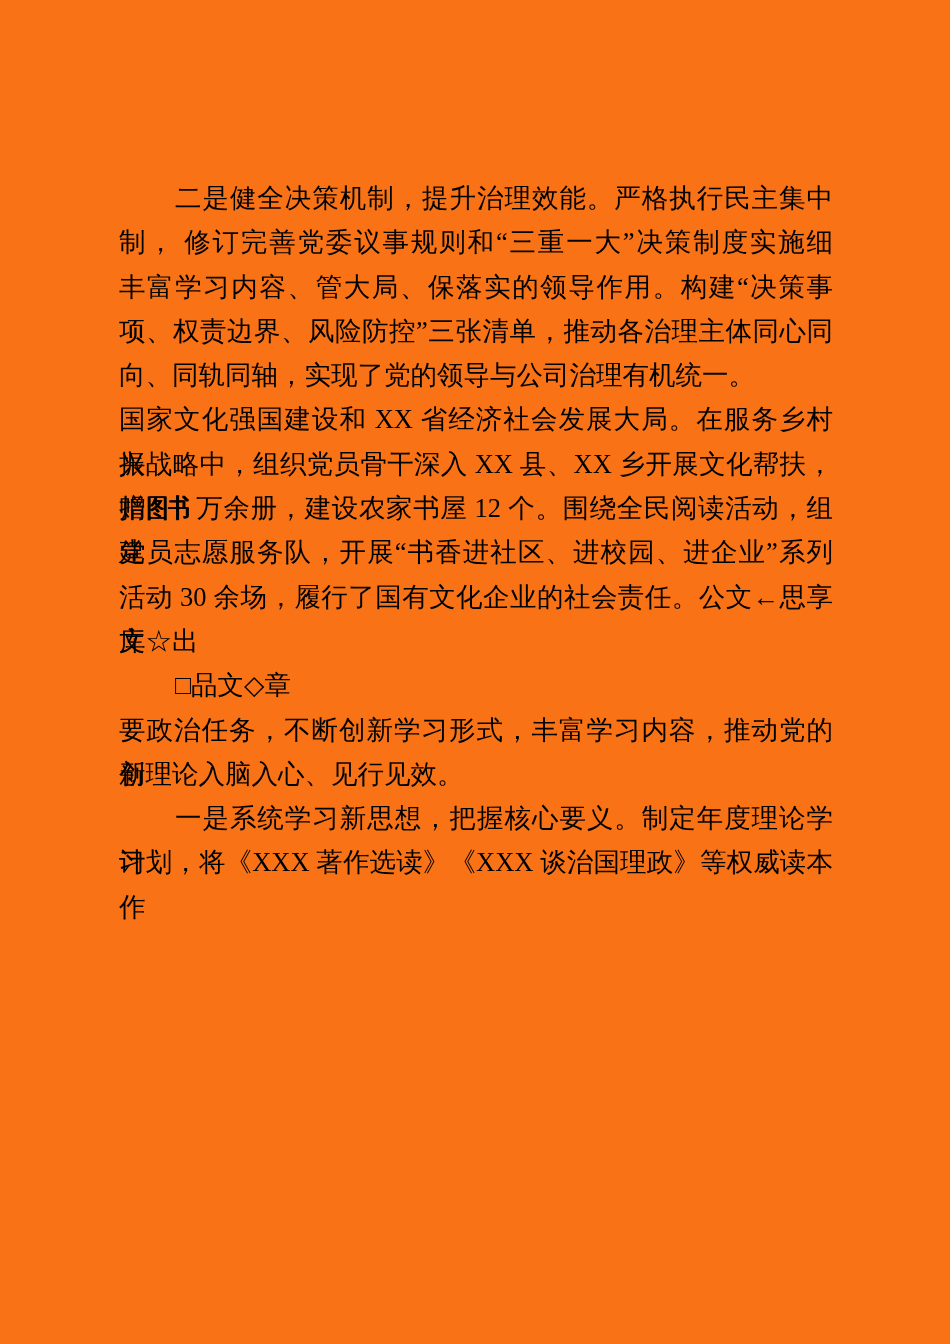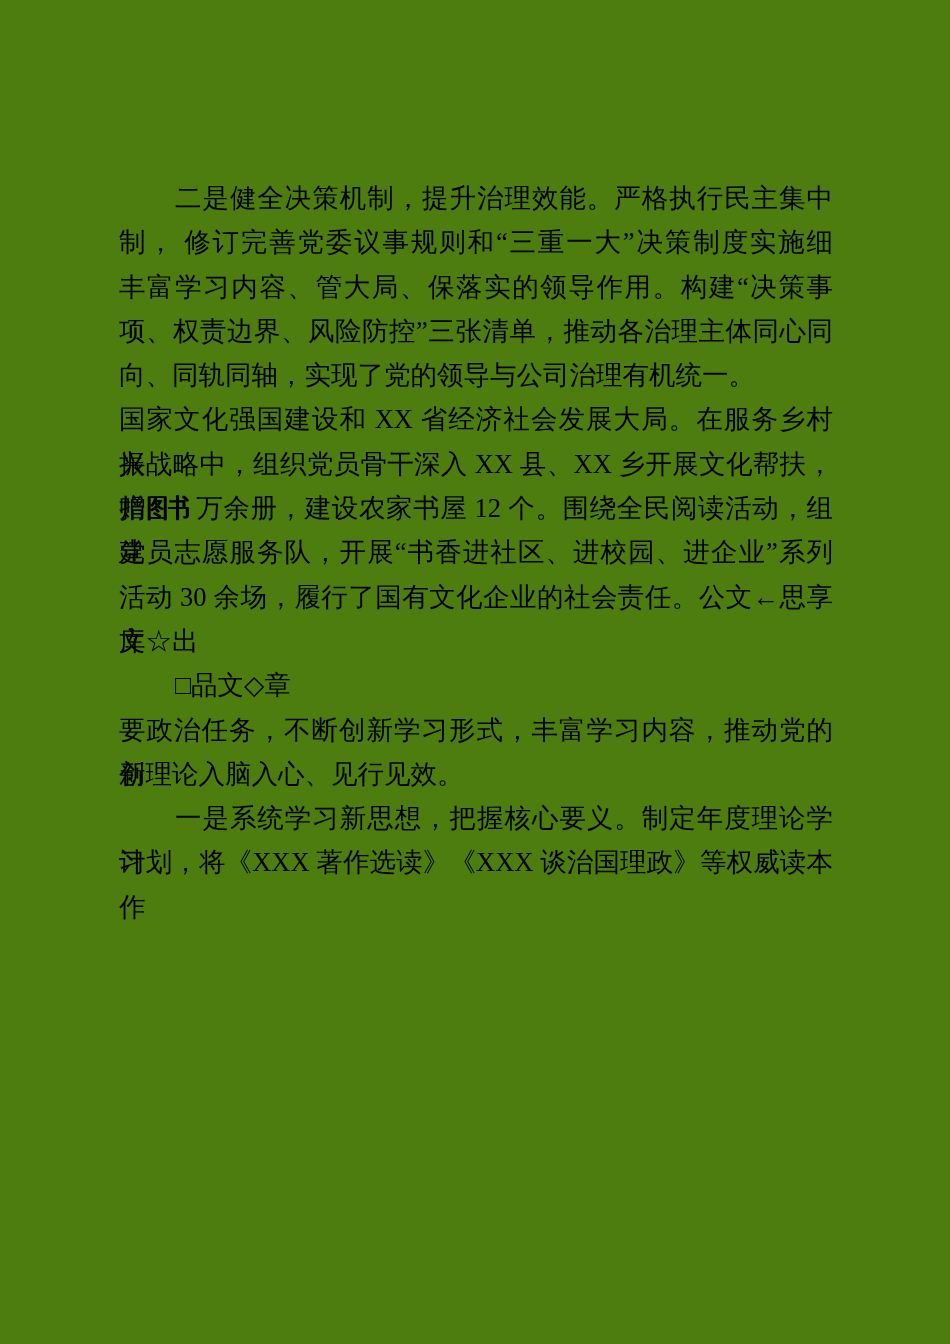--- a/index.html
+++ b/index.html
@@ -4,21 +4,21 @@
 <style>
   html, body {
     margin: 0;
     padding: 0;
     background: #ffffff;
   }
   .page {
     position: relative;
     width: 950px;
     height: 1344px;
-    background: #4d7c0f;
+    background: #f97316;
     overflow: hidden;
   }
   .textblock {
     position: absolute;
     left: 119px;
     top: 176px;
     width: 714px;
     color: #000000;
     font-family: "Liberation Serif", "DejaVu Serif", serif;
     font-size: 26.5px;

